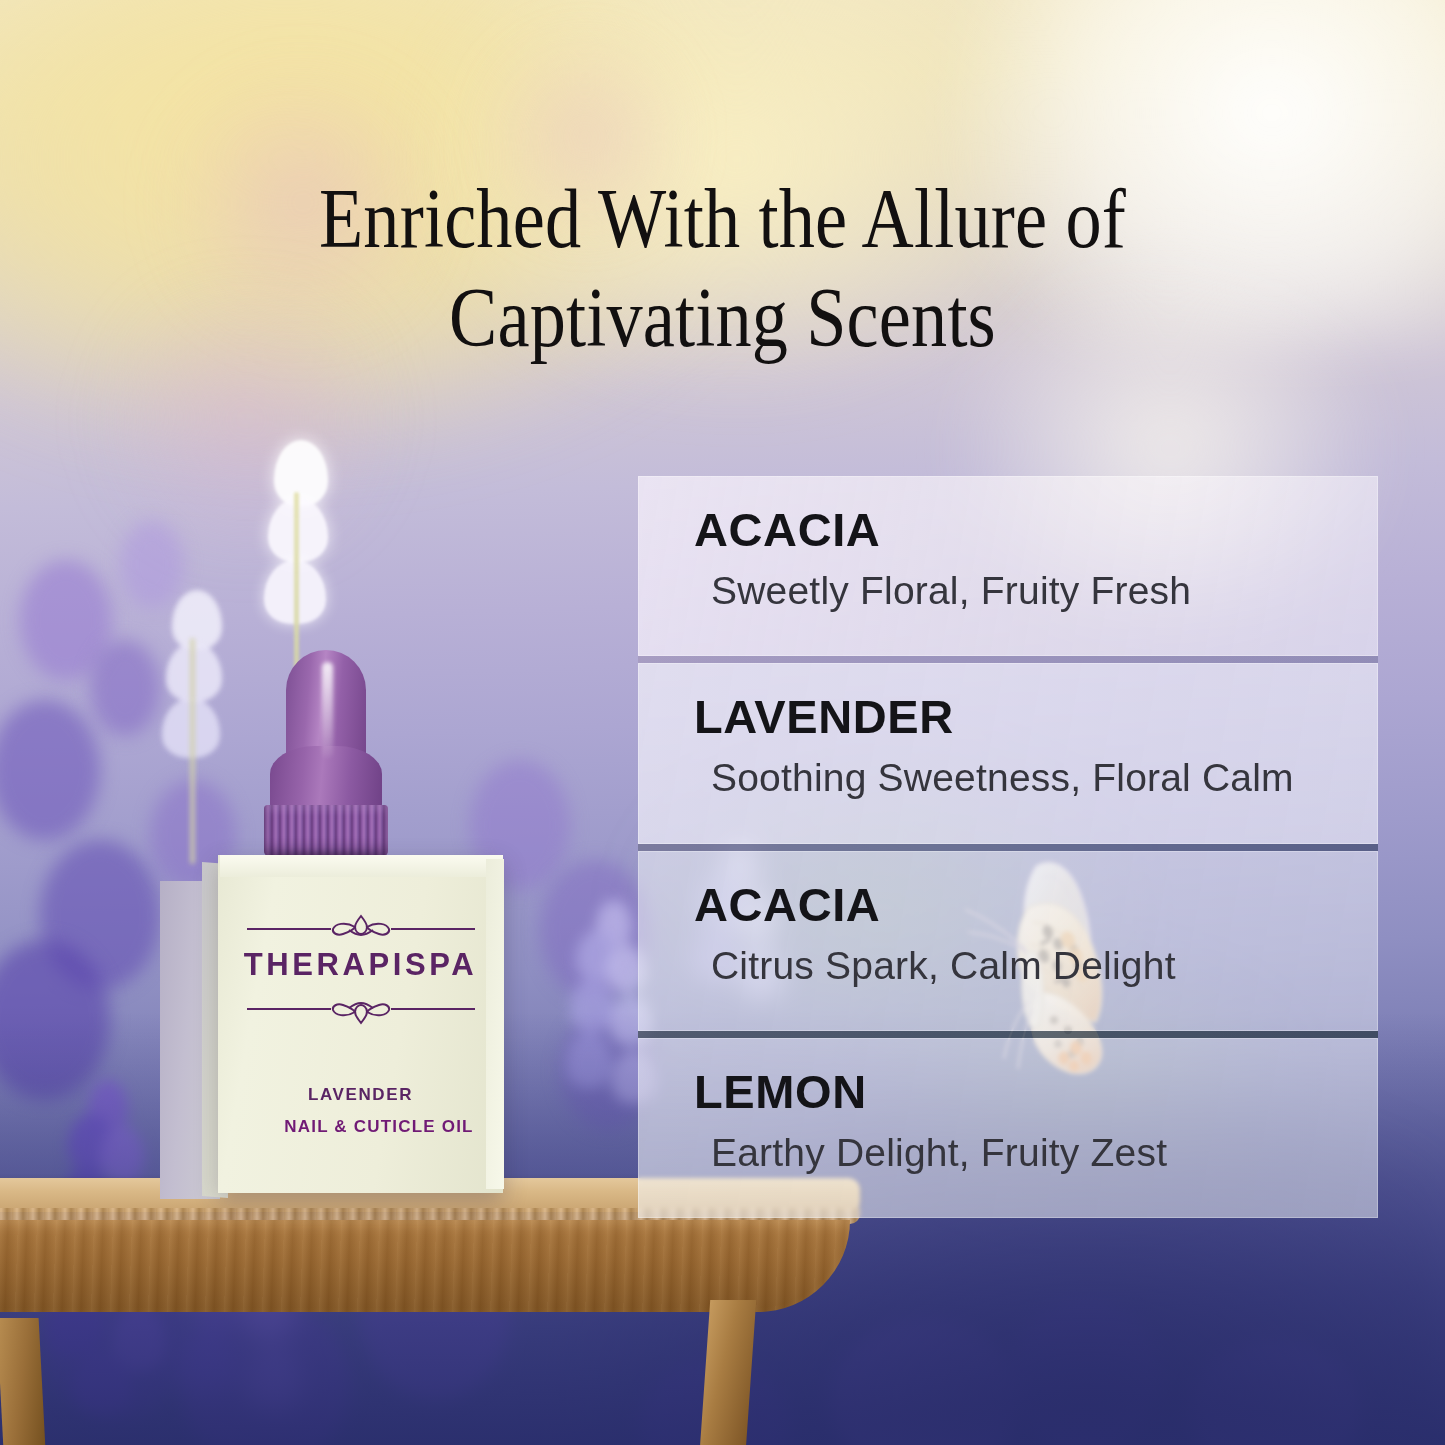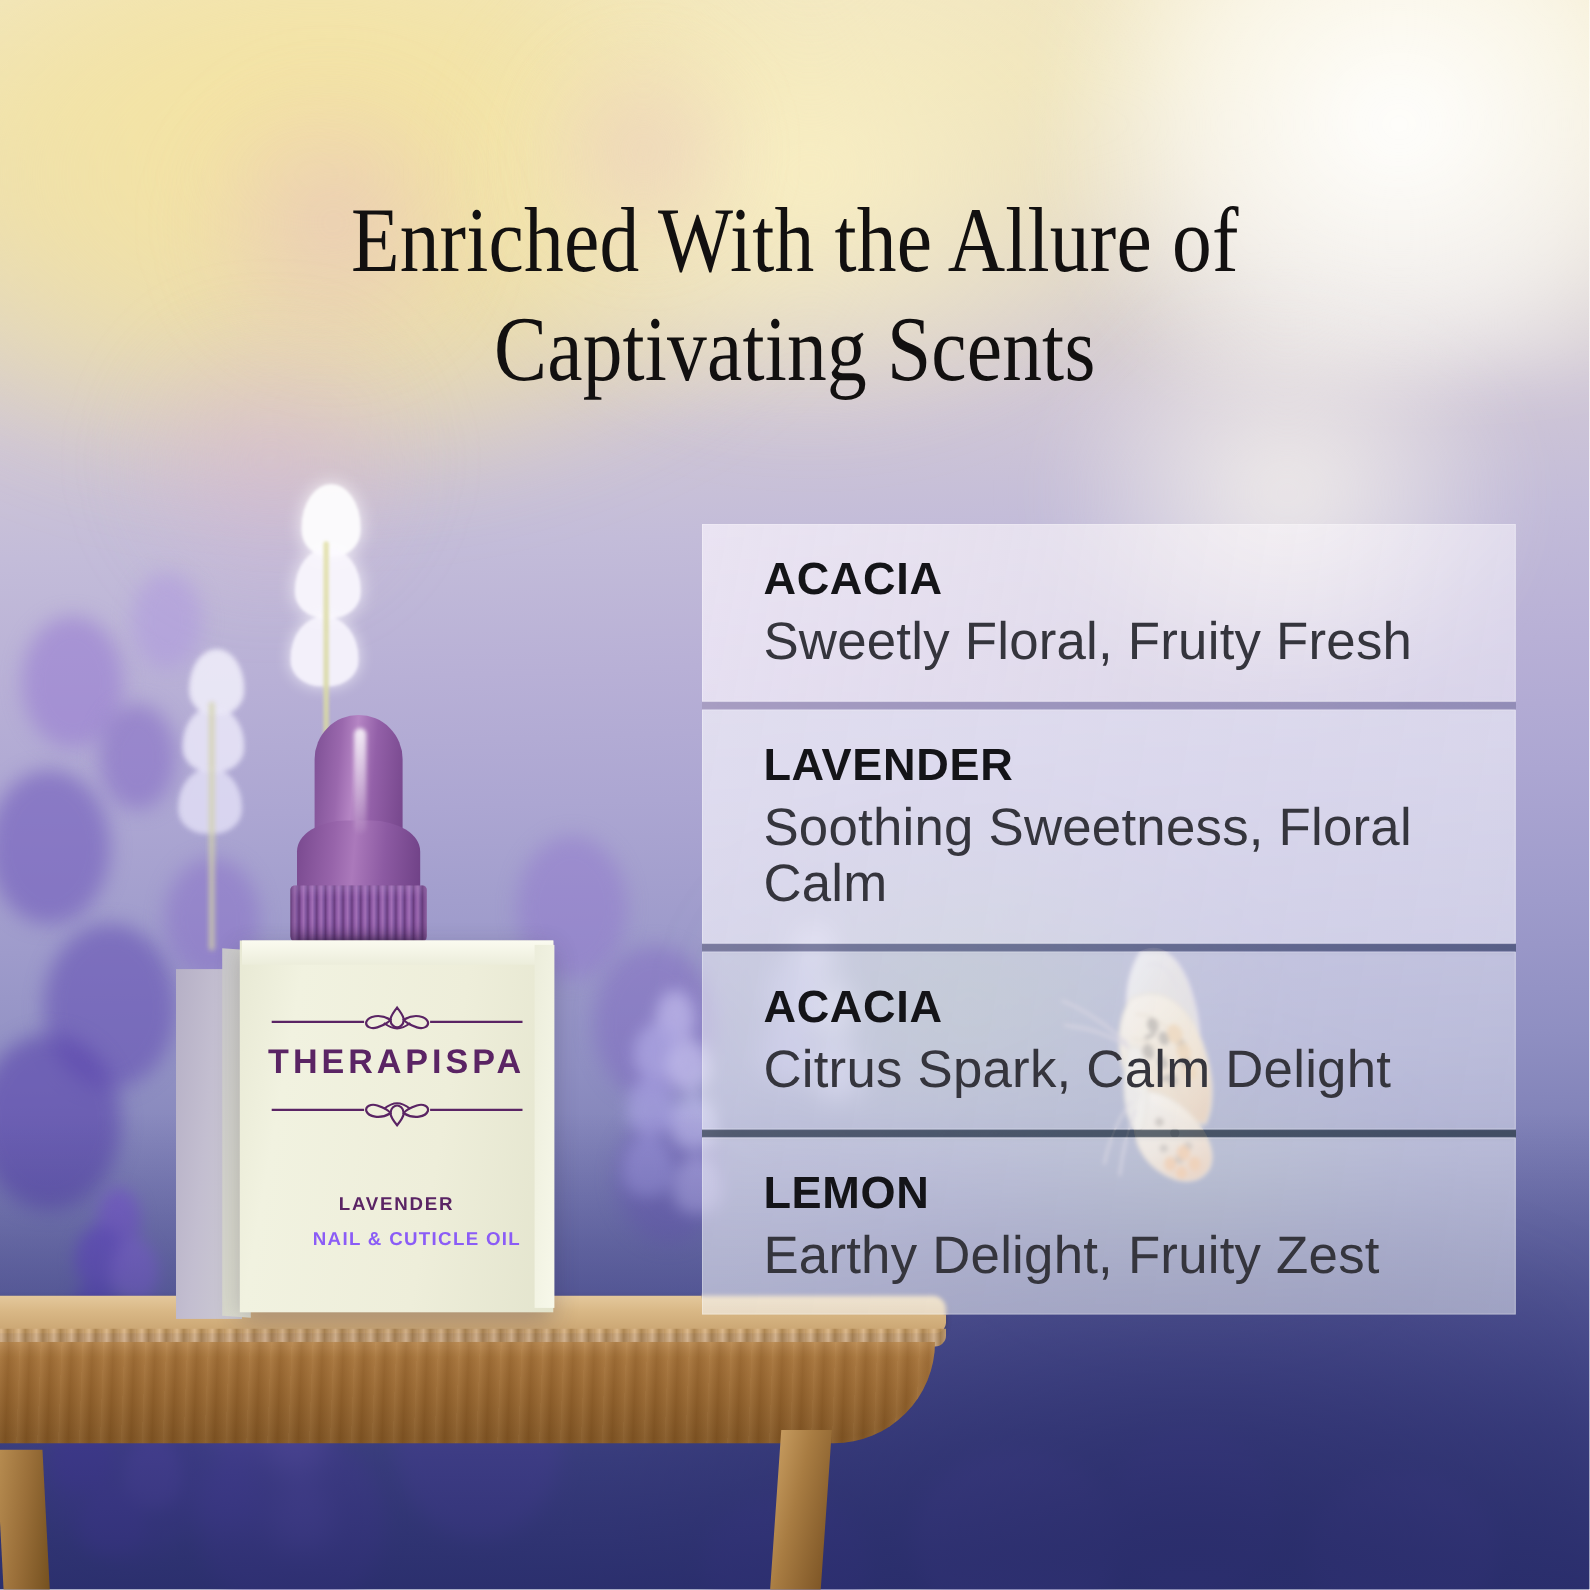--- a/index.html
+++ b/index.html
@@ -104,21 +104,21 @@
     color:#5c5468;font-size:15px;letter-spacing:3.5px;font-weight:700;
     text-align:center;opacity:.55;}
 
   .label-brand{position:absolute;left:68px;top:92px;width:285px;text-align:center;
     color:#5a2464;font-size:31px;font-weight:700;letter-spacing:3.6px;}
   .flourish{position:absolute;left:68px;width:285px;height:30px;}
   .flourish svg{display:block;margin:0 auto;}
   .label-variant{position:absolute;left:68px;top:230px;width:285px;text-align:center;
     color:#5a2464;font-size:17px;font-weight:700;letter-spacing:1.6px;}
   .label-product{position:absolute;left:68px;top:262px;width:322px;text-align:center;
-    color:#8b5cf6;font-size:17px;font-weight:700;letter-spacing:1.2px;}
+    color:#701a75;font-size:17px;font-weight:700;letter-spacing:1.2px;}
 
   
   .cap{position:absolute;left:264px;top:650px;width:124px;height:212px;}
   .cap-dome{position:absolute;left:22px;top:0;width:80px;height:132px;
     background:linear-gradient(95deg,#7d4f94 0%,#9a68ad 28%,#b585c4 44%,#9360a8 64%,#74458a 100%);
     border-radius:44px 44px 18px 18px;}
   .cap-shoulder{position:absolute;left:6px;top:96px;width:112px;height:70px;
     background:linear-gradient(95deg,#79498f 0%,#9764aa 30%,#ab79bb 46%,#8c5aa2 70%,#6f4186 100%);
     border-radius:40% 40% 12px 12px;}
   .cap-ridge{position:absolute;left:0;top:155px;width:124px;height:52px;
@@ -149,24 +149,24 @@
     box-shadow:inset 0 0 0 1px rgba(255,255,255,.28);}
   .panel.p1{background:linear-gradient(100deg, rgba(250,244,253,.70) 0%, rgba(252,248,250,.60) 55%, rgba(248,245,252,.55) 100%);}
   .panel.p2{background:linear-gradient(100deg, rgba(248,247,253,.66) 0%, rgba(246,246,252,.58) 100%);}
   .panel.p3{background:linear-gradient(100deg, rgba(246,249,250,.52) 0%, rgba(244,247,250,.44) 100%);}
   .panel.p4{background:linear-gradient(100deg, rgba(247,249,251,.56) 0%, rgba(245,248,251,.50) 100%);}
   .sep{height:7px;
     background:linear-gradient(90deg,#6e6f8e 0%,#5d6487 30%,#50597c 60%,#3f4a6e 100%);
     opacity:.72;}
   .sep.s1{background:linear-gradient(90deg,#9f93b6 0%,#8d86ae 40%,#7e7aa4 100%);opacity:.6;}
   .sep.s3{background:linear-gradient(90deg,#47525f 0%,#3c4a58 40%,#33414f 100%);opacity:.8;}
-  .p-title{color:#141418;font-size:41px;font-weight:700;letter-spacing:.6px;
+  .p-title{color:#141418;font-size:47px;font-weight:700;letter-spacing:.6px;
     line-height:1.0;margin:0 0 12px 0;}
-  .p-sub{color:#35353d;font-size:48px;font-weight:300;letter-spacing:.2px;
-    line-height:1.06;margin:0;}
+  .p-sub{color:#35353d;font-size:39px;font-weight:300;letter-spacing:.2px;
+    line-height:1.06;margin:17px;}
 
   
   .butterfly{position:absolute;left:958px;top:852px;width:208px;height:240px;
     opacity:.92;}
 
   .nosel{user-select:none;}
 </style>
 </head>
 <body>
 

